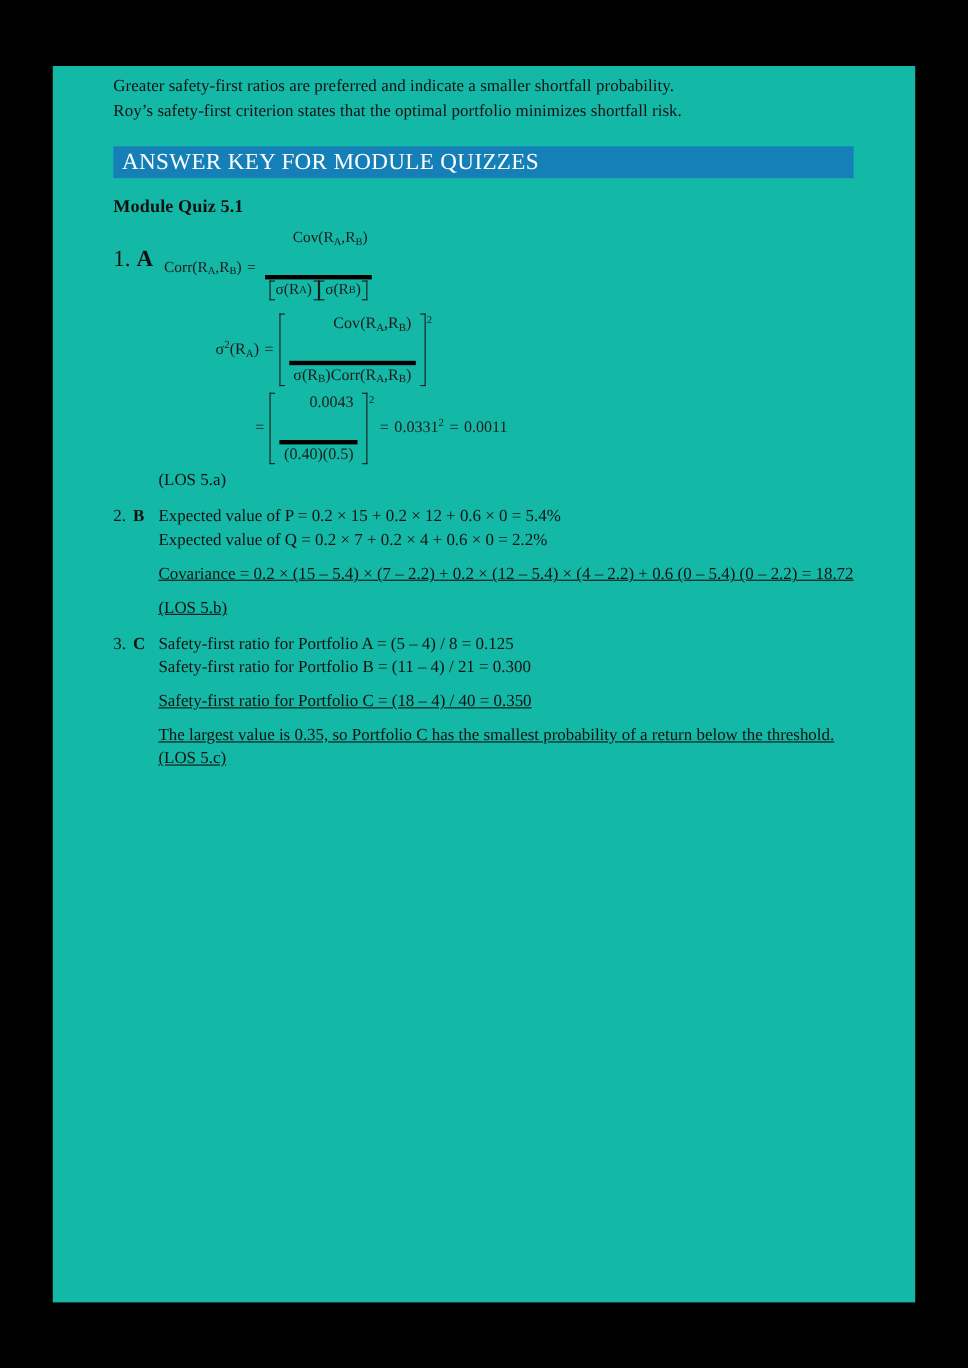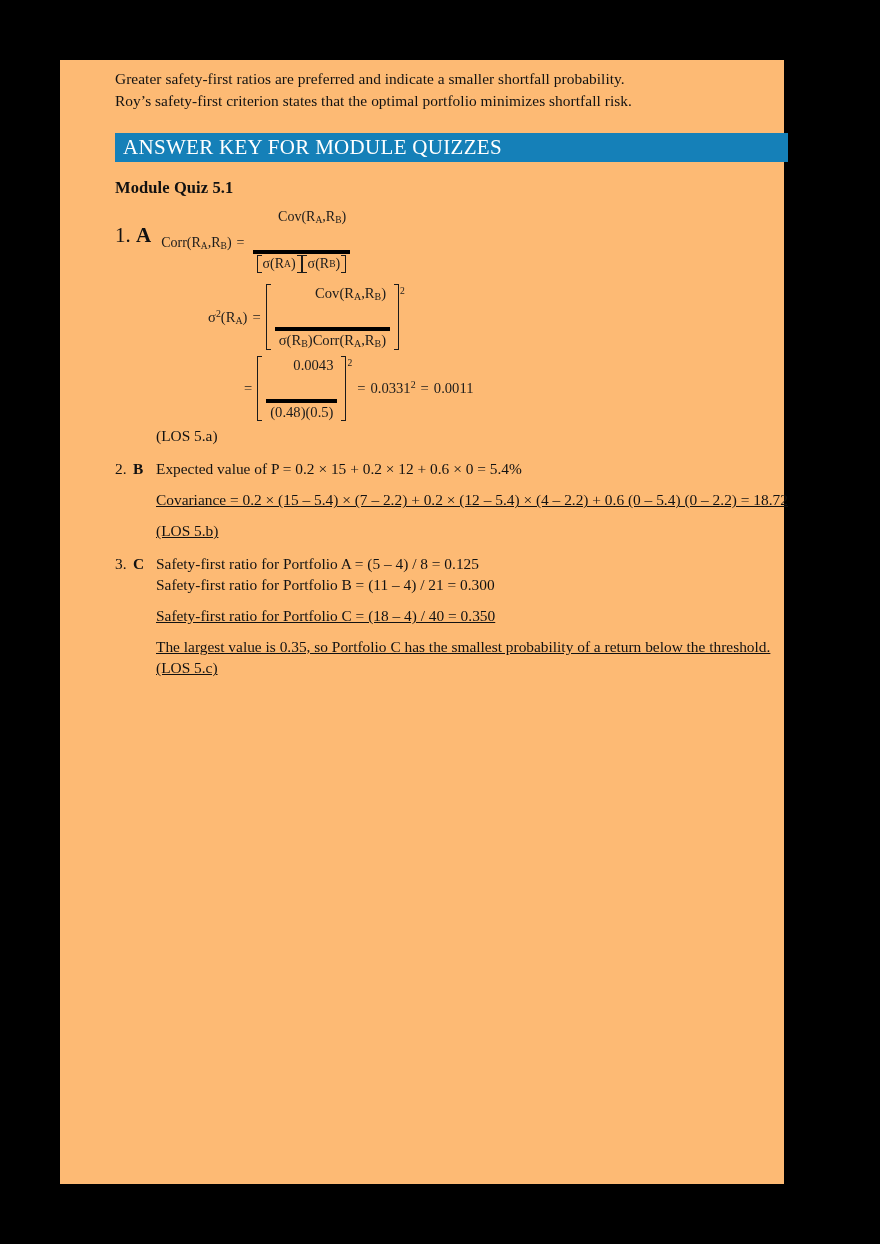--- a/index.html
+++ b/index.html
@@ -9,25 +9,25 @@
   }
   body {
     width: 880px;
     height: 1244px;
     position: relative;
     overflow: hidden;
     font-family: "Liberation Serif", "DejaVu Serif", serif;
   }
   .page {
     position: absolute;
-    left: 60px;
+    left: 48px;
     top: 60px;
-    width: 724px;
+    width: 784px;
     height: 1124px;
-    background: #fdba74;
+    background: #14b8a6;
   }
   .content {
     position: absolute;
     left: 55px;
     top: 0px;
     width: 690px;
   }
 
   
   .intro {
@@ -263,40 +263,41 @@
     </div>
 
     <div class="formula-3 math">
       <span class="mrow">
         <span class="eqsign">=</span>
         <span class="brk">
             <span class="bar left"></span>
             <span class="brk-inner">
             <span class="frac">
               <span class="num">0.0043</span>
-              <span class="den">(0.48)(0.5)</span>
+              <span class="den">(0.40)(0.5)</span>
             </span>
           </span>
             <span class="bar right"></span>
           </span>
         <span class="sq-sup">2</span>
         <span class="eqsign">=</span>
         <span><span>0.0331</span><sup>2</sup></span>
         <span class="eqsign">=</span>
         <span>0.0011</span>
       </span>
     </div>
 
     <div class="indented los-gap">(LOS 5.a)</div>
 
     <div class="item">
       <span class="item-num">2.</span>
       <span class="item-letter">B</span>
       <div class="item-body">
         <span class="body-line">Expected value of P = 0.2 × 15 + 0.2 × 12 + 0.6 × 0 = 5.4%</span>
+        <span class="body-line">Expected value of Q = 0.2 × 7 + 0.2 × 4 + 0.6 × 0 = 2.2%</span>
         <span class="body-para">Covariance = 0.2 × (15 – 5.4) × (7 – 2.2) + 0.2 × (12 – 5.4) × (4 – 2.2) + 0.6 (0 – 5.4) (0 – 2.2) = 18.72</span>
         <span class="body-para">(LOS 5.b)</span>
       </div>
     </div>
 
     <div class="item">
       <span class="item-num">3.</span>
       <span class="item-letter">C</span>
       <div class="item-body">
         <span class="body-line">Safety-first ratio for Portfolio A = (5 – 4) / 8 = 0.125</span>

